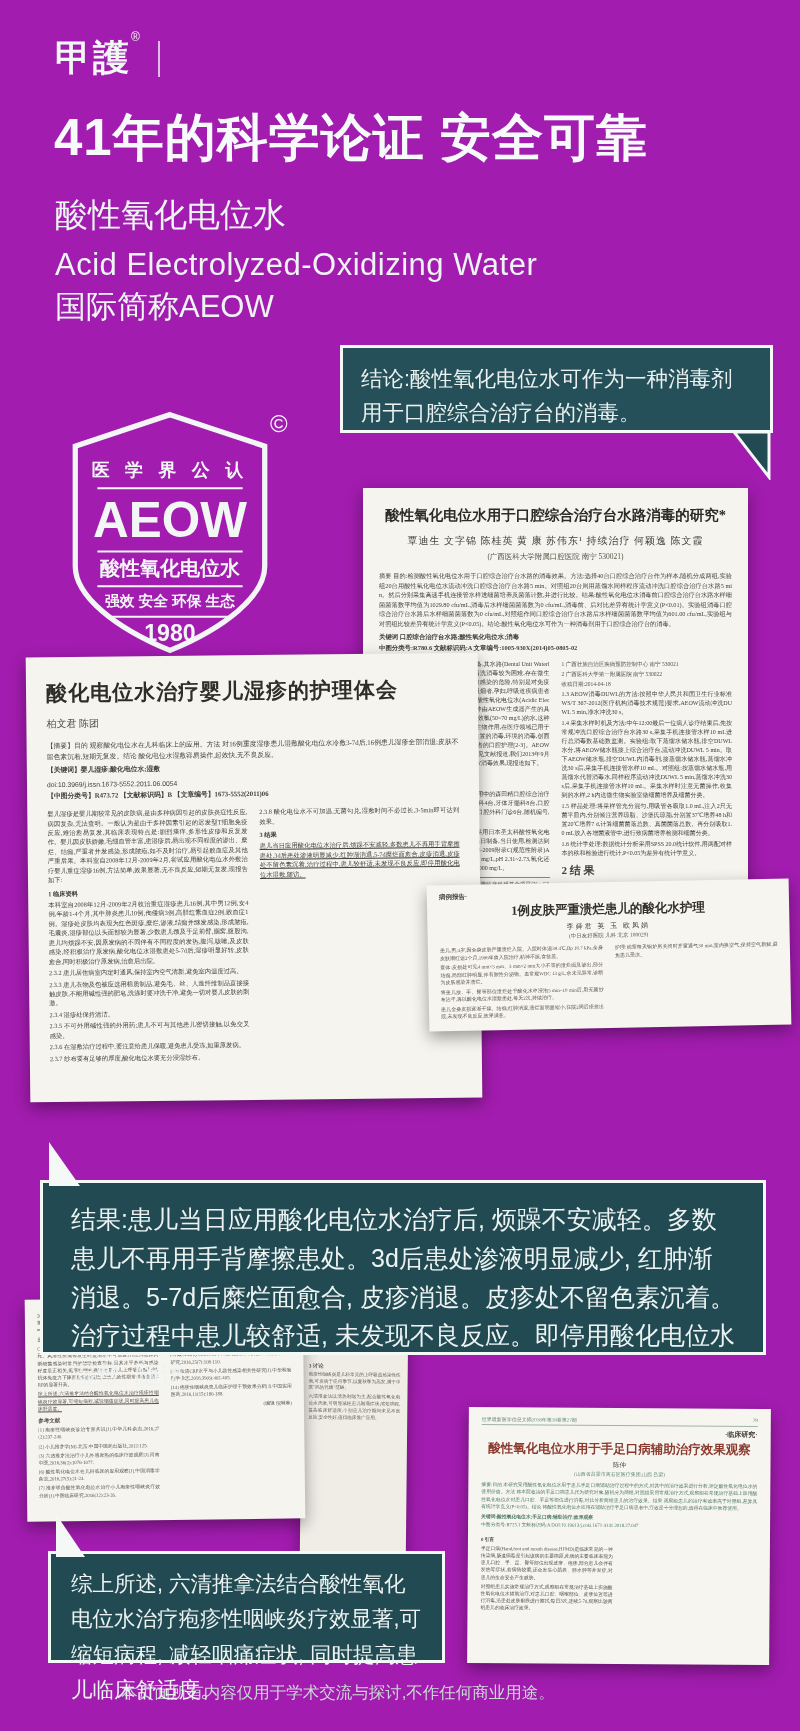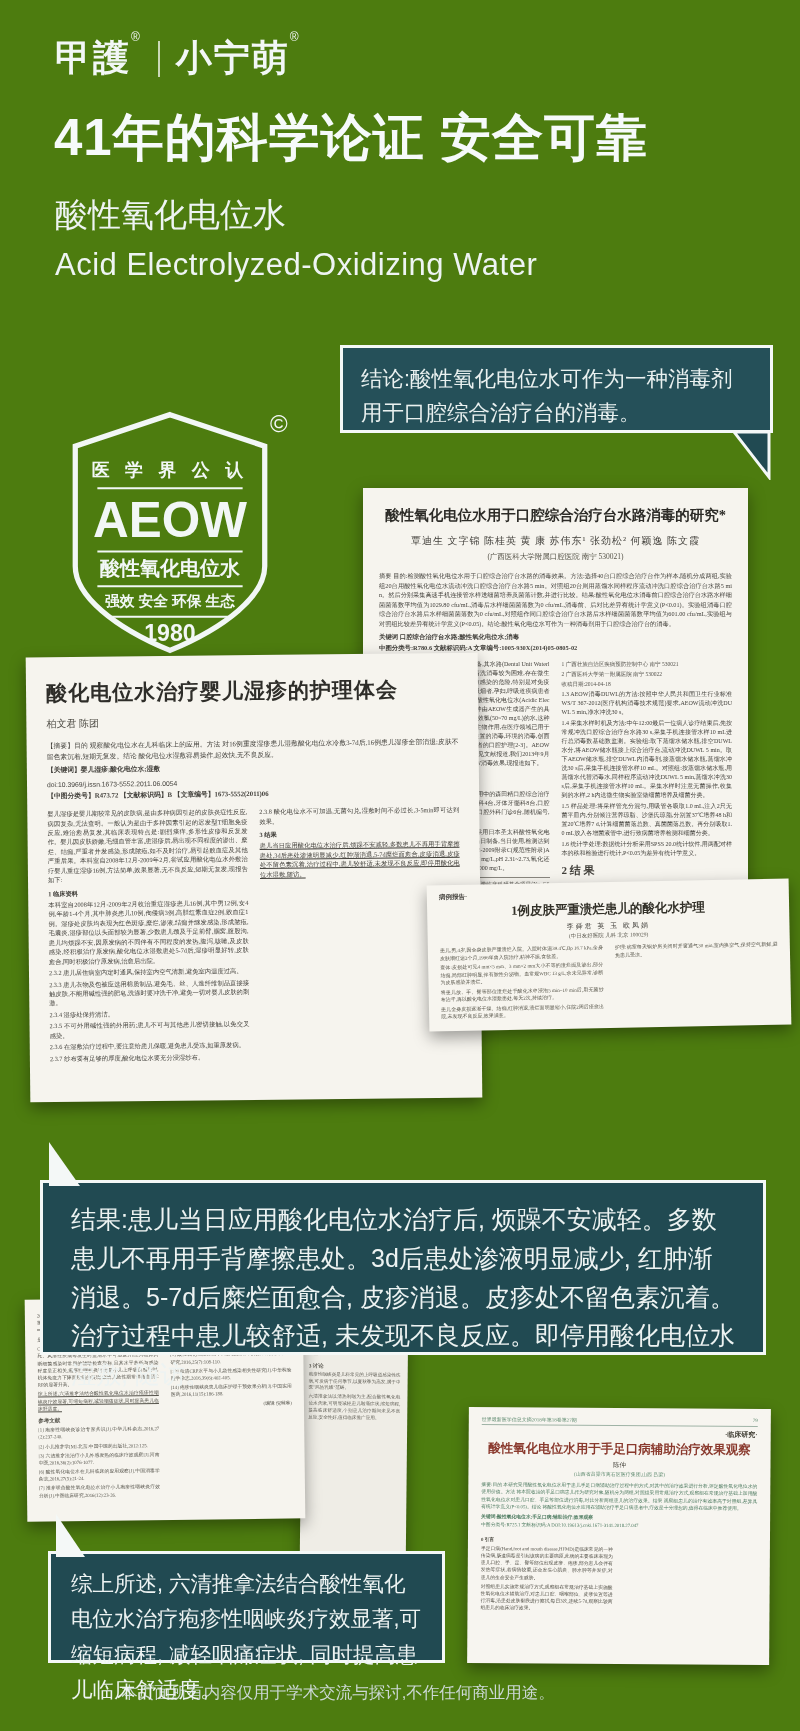--- a/index.html
+++ b/index.html
@@ -1,17 +1,17 @@
 <!DOCTYPE html>
 <html><head>
 <meta charset="utf-8">
 <style>
   html,body{margin:0;padding:0;background:#16333a;}
   .page{position:relative;width:800px;height:1731px;margin:0 auto;overflow:hidden;
-        background:#4d7c0f;font-family:"Liberation Sans",sans-serif;color:#eef4f3;}
+        background:#a21caf;font-family:"Liberation Sans",sans-serif;color:#eef4f3;}
   
   .brands{position:absolute;left:55px;top:34px;display:flex;align-items:center;gap:16px;}
   .brand{font-size:36px;font-weight:700;letter-spacing:2px;color:#f2f7f6;}
   .brand .reg{font-size:12px;vertical-align:top;position:relative;top:-4px;font-weight:400;}
   .brand-divider{width:0;height:36px;border-left:2px solid rgba(255,255,255,.7);}
   .main-title{position:absolute;left:54px;top:104px;font-size:51px;font-weight:700;
               letter-spacing:1px;color:#f6fafa;white-space:nowrap;text-align:right;}
   .sub-cn{position:absolute;left:55px;top:193px;font-size:33px;font-weight:500;}
   .sub-en{position:absolute;left:55px;top:240px;font-size:31px;font-weight:400;letter-spacing:.5px;margin-top:7px;}
   .sub-abbr{position:absolute;left:55px;top:286px;font-size:31px;font-weight:400;}
@@ -105,26 +105,26 @@
           font-size:16.5px;color:#ccd8d6;}
 </style>
 </head>
 <body>
 
 <div class="page">
 
   <div class="brands">
     <span class="brand"><span>甲護</span><span class="reg">®</span></span>
     <span class="brand-divider"></span>
-    <span class="brand"><span>小宁萌</span><span class="reg">®</span></span>
   </div>
 
   <div class="main-title">41年的科学论证 安全可靠</div>
   <div class="sub-cn">酸性氧化电位水</div>
   <div class="sub-en">Acid Electrolyzed-Oxidizing Water</div>
+  <div class="sub-abbr">国际简称AEOW</div>
 
   <div class="badge">
     <span class="copy">©</span>
     <svg width="200" height="248" viewBox="0 0 190 235">
       <path d="M95 6 L185 36 L185 150 C185 178 148 208 95 230 C42 208 5 178 5 150 L5 36 Z" fill="none" stroke="#f2f7f6" stroke-width="5"></path>
       <text x="95" y="64" text-anchor="middle" fill="#f2f7f6" font-size="17" font-weight="bold" letter-spacing="5" font-family="Liberation Sans, sans-serif">医 学 界 公 认</text>
       <line x1="26" y1="76" x2="164" y2="76" stroke="#f2f7f6" stroke-width="2"></line>
       <text x="95" y="122" text-anchor="middle" fill="#f2f7f6" font-size="47" font-weight="bold" font-family="Liberation Sans, sans-serif">AEOW</text>
       <line x1="26" y1="136" x2="164" y2="136" stroke="#f2f7f6" stroke-width="2"></line>
       <text x="95" y="158" text-anchor="middle" fill="#f2f7f6" font-size="19" font-weight="bold" font-family="Liberation Sans, sans-serif">酸性氧化电位水</text>
@@ -137,21 +137,21 @@
 
   <div class="bubble" style="left:340px;top:345px;width:433px;height:88px;padding:14px 18px;z-index:6;">
     <div class="txt" style="font-size:21.5px;">结论:酸性氧化电位水可作为一种消毒剂用于口腔综合治疗台的消毒。</div>
     <svg class="tail" style="right:-2px;top:82px;" width="40" height="50">
       <polygon points="2,2 37,2 37,47" fill="#214a52" stroke="#f4f8f7" stroke-width="3"></polygon>
     </svg>
   </div>
 
   <div class="paper paper-dental">
     <div class="t pc">酸性氧化电位水用于口腔综合治疗台水路消毒的研究*</div>
-    <div class="au pc">覃迪生  文字锦  陈桂英  黄 康  苏伟东¹  张劲松²  何颖逸  陈文霞</div>
+    <div class="au pc">覃迪生  文字锦  陈桂英  黄 康  苏伟东¹  持续治疗  何颖逸  陈文霞</div>
     <div class="af pc">(广西医科大学附属口腔医院  南宁  530021)</div>
     <div class="ab">摘要 目的:检测酸性氧化电位水用于口腔综合治疗台水路的消毒效果。方法:选择40台口腔综合治疗台作为样本,随机分成两组,实验组20台用酸性氧化电位水流动冲洗口腔综合治疗台水路5 min。对照组20台则用蒸馏水同样程序流动冲洗口腔综合治疗台水路5 min。然后分别采集高速手机连接管水样送细菌培养及菌落计数,并进行比较。结果:酸性氧化电位水消毒前口腔综合治疗台水路水样细菌菌落数平均值为1029.80 cfu/mL,消毒后水样细菌菌落数为0 cfu/mL,消毒前、后对比差异有统计学意义(P&lt;0.01)。实验组消毒口腔综合治疗台水路后水样细菌菌落数为0 cfu/mL,对照组作同口腔综合治疗台水路后水样细菌菌落数平均值为601.00 cfu/mL,实验组与对照组比较差异有统计学意义(P&lt;0.05)。结论:酸性氧化电位水可作为一种消毒剂用于口腔综合治疗台的消毒。</div>
     <div class="kw">关键词  口腔综合治疗台水路;酸性氧化电位水;消毒</div>
     <div class="mt">中图分类号:R780.6        文献标识码:A        文章编号:1005-930X(2014)05-0805-02</div>
     <div class="cols">
         <div class="bl p">口腔综合治疗台是口腔诊疗最基本设备,其水路(Dental Unit Waterlines,DUWL)由于结构复杂难以拆卸,清洗消毒较为困难,存在微生物污染,患者在接受牙科治疗时有导致感染的危险,特别是对免疫力低下者,如老年人,接受化疗的患者,吸烟者,孕妇,呼吸道疾病患者和其他免疫性疾病患者尤为有害[1]。酸性氧化电位水(Acidic Electrolyzed Oxidizing Water,AEOW),是一种由AEOW生成器产生的具有高氧化还原电位(ORP),低pH值,含有效氯(50~70 mg/L)的水,这种水具有较强的氧化能力和快速杀灭微生物作用,在医疗领域已用于手消毒,内窥镜的清洗消毒,血液透析装置的消毒,环境的消毒,创面的治疗以及肿瘤患者放化疗及危重患者的口腔护理[2-3]。AEOW用于口腔综合治疗台DUWL的消毒,罕见文献报道,我们2013年9月观察了20台口腔综合治疗台使用AEOW消毒效果,现报道如下。</div>
         <div class="bl h">1  材料与方法</div>
         <div class="bl p">1.1 样本选择:2013年9月选取某医院使用中的森田精口腔综合治疗台40台,使用年限3~8年,其中口腔综合科4台,牙体牙髓科8台,口腔修复科6台,儿童牙病科5台,牙周科8台,口腔外科门诊6台,随机编号,实验组20台,对照组20台。</div>
         <div class="bl p">1.2 AEOW:由某医院内镜消毒室提供,采用日本圣太科酸性氧化电位水生成装置(SUNTECH-1000)生产,当日制备,当日使用,检测达到中华人民共和国卫生行业标准WS310.2-2009附录C(规范性附录)AEOW应用指标要求,有效氯含量50~67 mg/L,pH 2.31~2.73,氧化还原电位(ORP)&gt;1 100 mV,残留氯离子&lt;1 000 mg/L。</div>
         <div class="bl fn1">* 基金项目:中华口腔医学会西部行口腔医学临床科研基金项目(No. CSA-W2012-07)</div>

